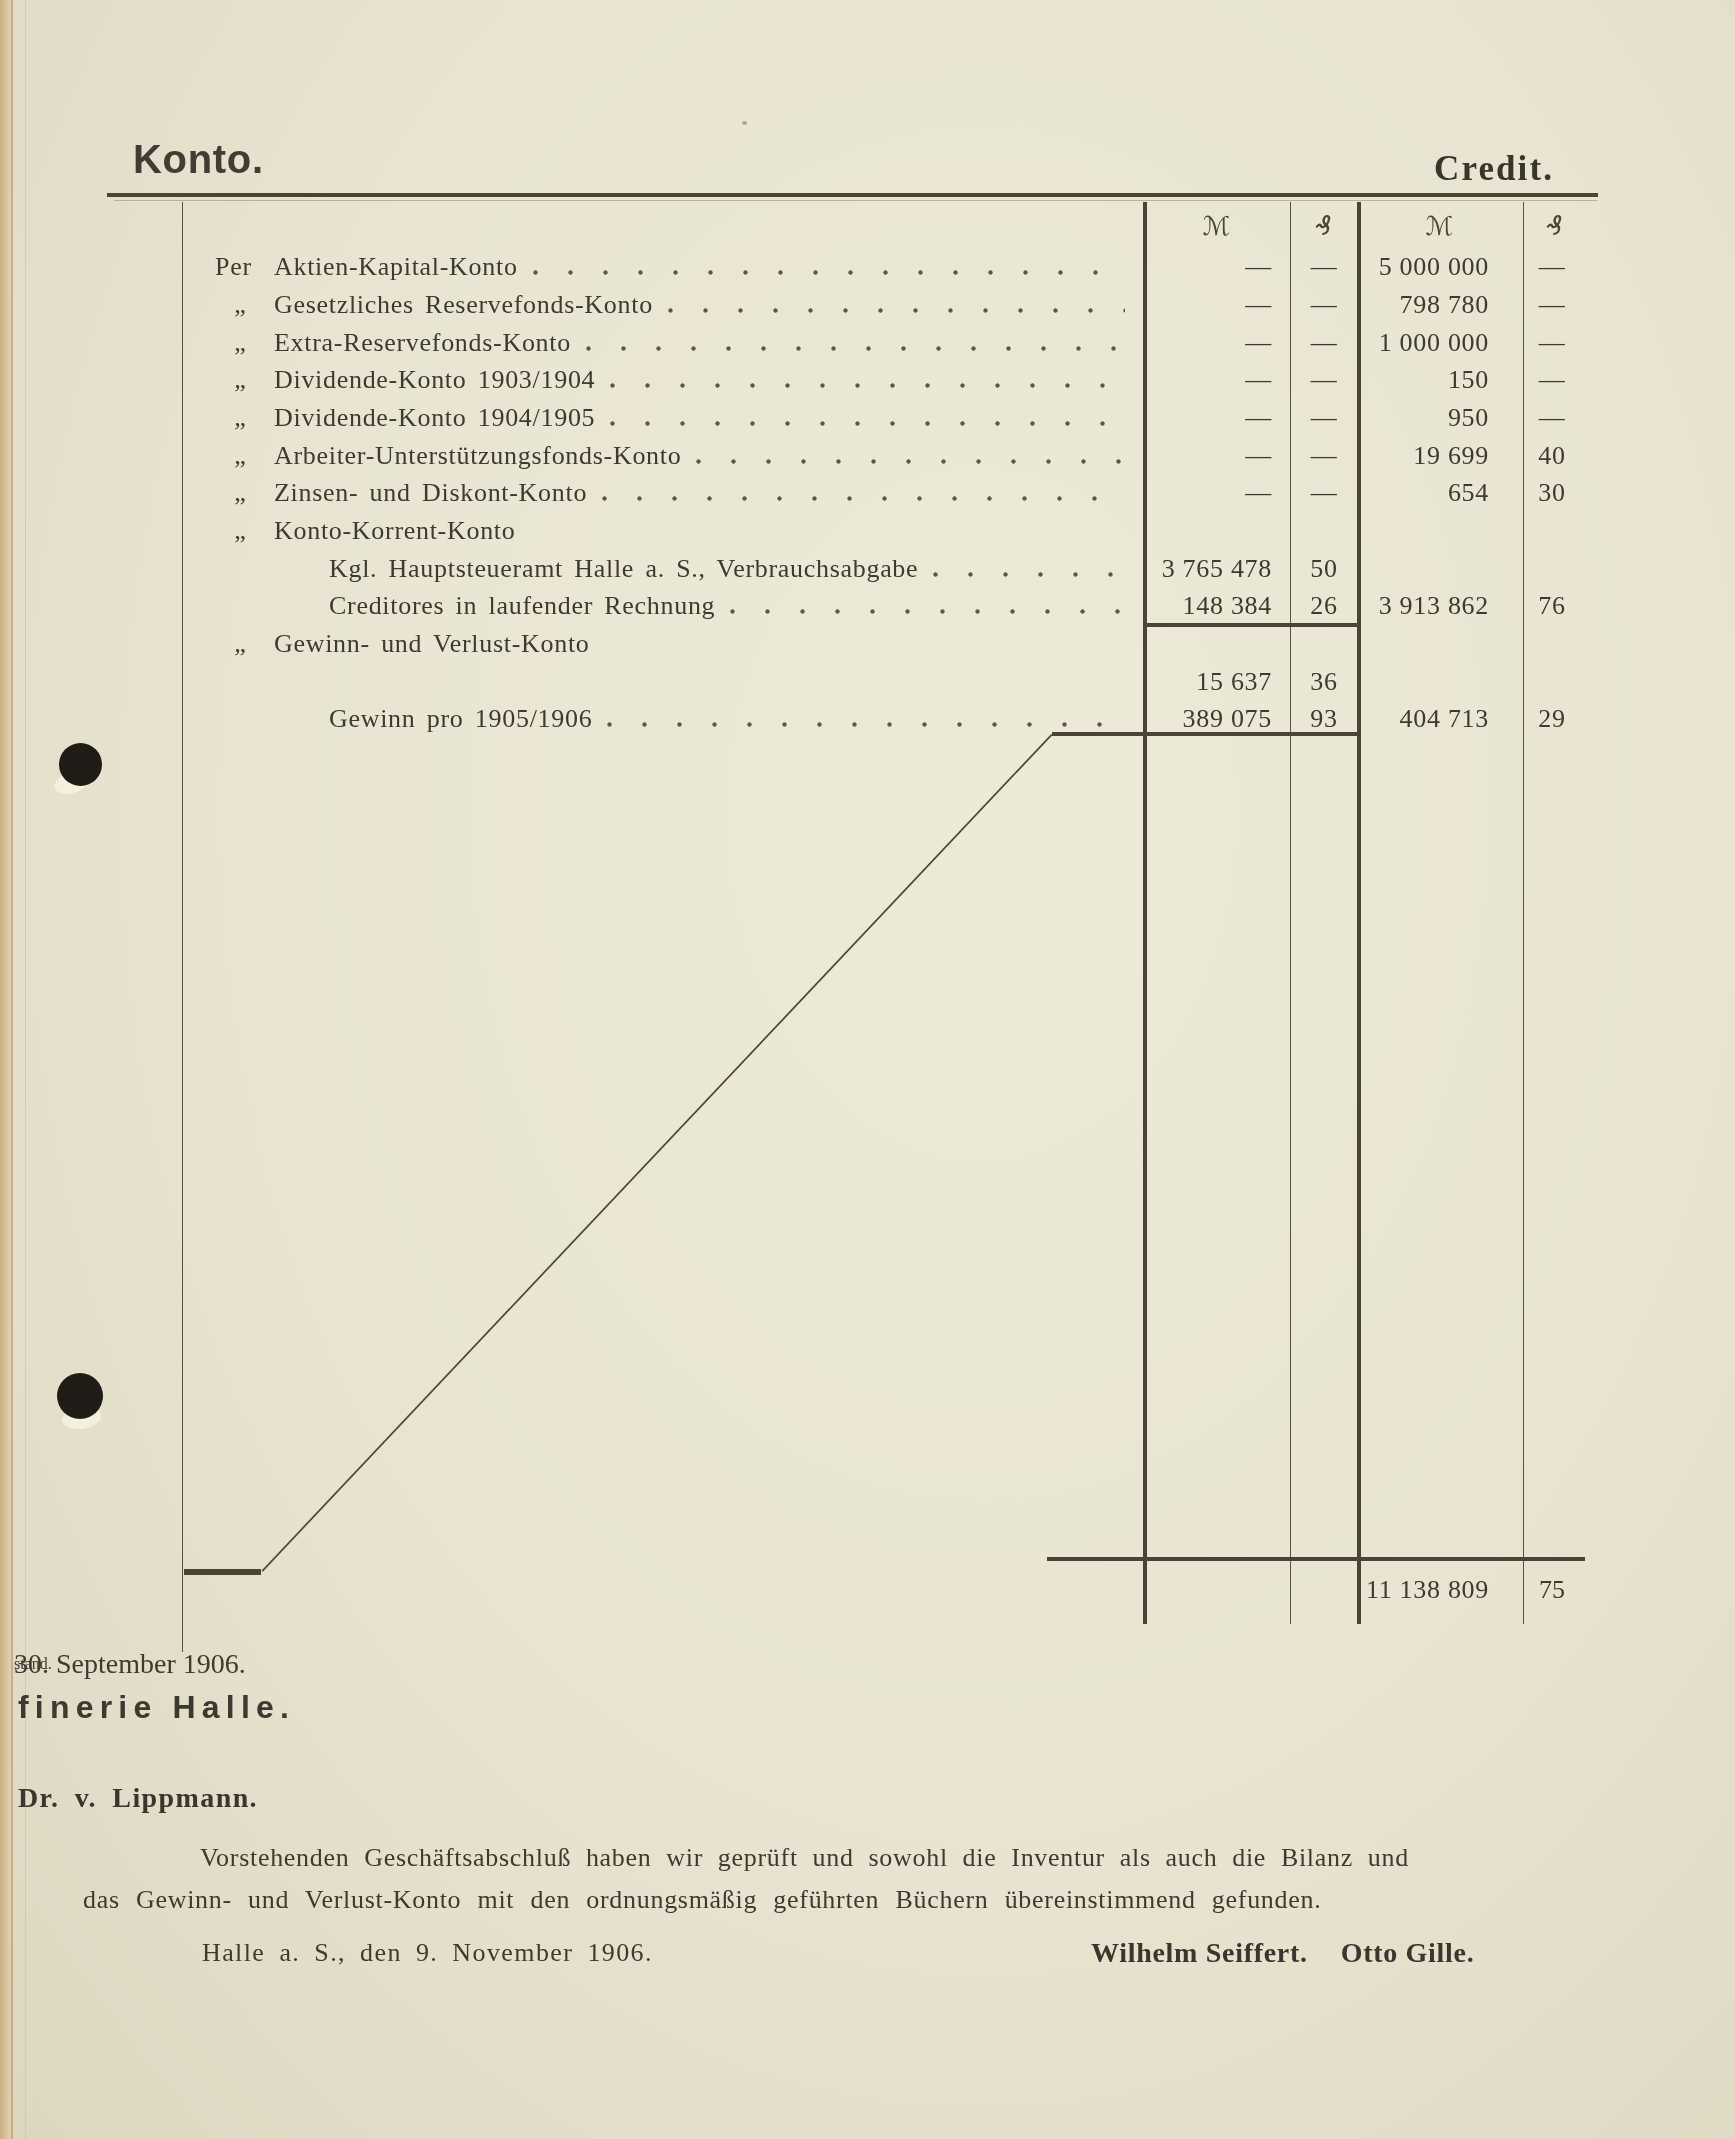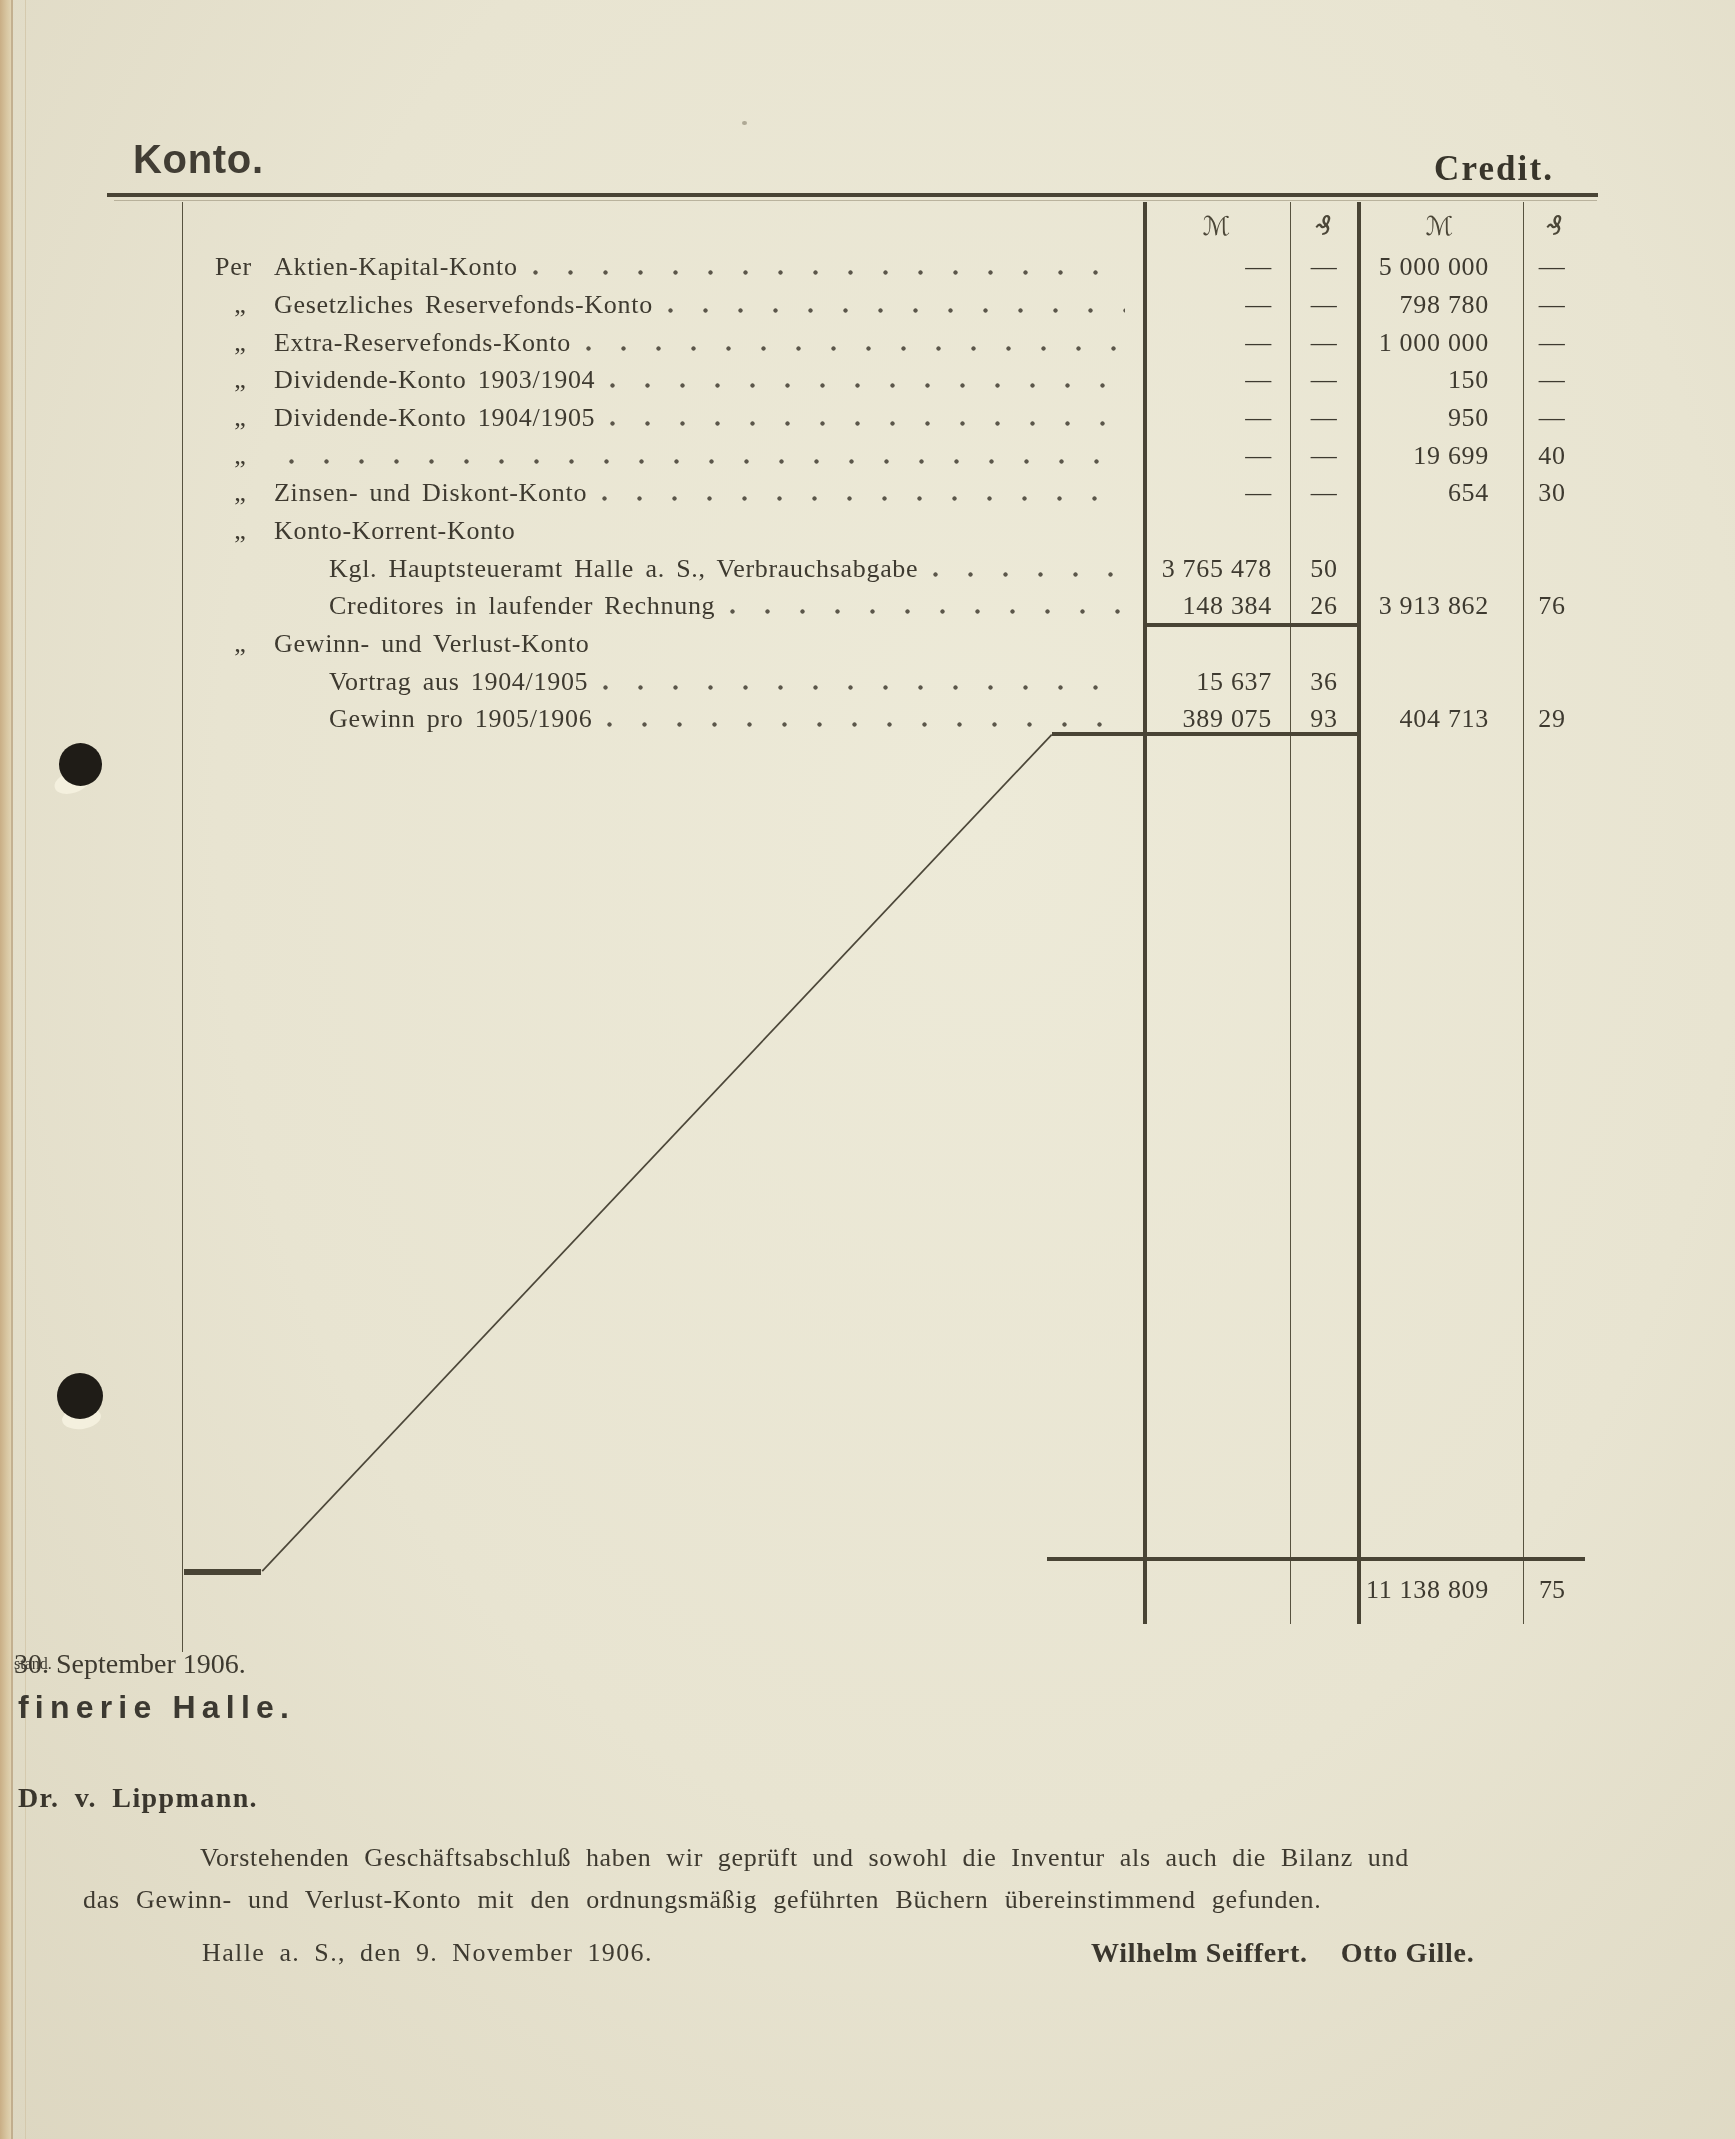--- a/index.html
+++ b/index.html
@@ -167,20 +167,21 @@
       <div class="leader"></div>
     </div>
     <div class="amt dm">—</div>
     <div class="amt dp">—</div>
     <div class="amt cm">950</div>
     <div class="amt cp">—</div>
   </div>
       <div class="trow" style="top: 436px;">
     <div class="desc">
       <span class="prefix q">„</span>
+      <span class="label">Arbeiter-Unterstützungsfonds-Konto</span>
       <div class="leader"></div>
     </div>
     <div class="amt dm">—</div>
     <div class="amt dp">—</div>
     <div class="amt cm">19 699</div>
     <div class="amt cp">40</div>
   </div>
       <div class="trow" style="top: 473px;">
     <div class="desc">
       <span class="prefix q">„</span>
@@ -230,25 +231,20 @@
       <span class="prefix q">„</span>
       <span class="label">Gewinn- und Verlust-Konto</span>
 
     </div>
     <div class="amt dm"></div>
     <div class="amt dp"></div>
     <div class="amt cm"></div>
     <div class="amt cp"></div>
   </div>
       <div class="trow" style="top: 662px;">
-    <div class="desc">
-      <span class="prefix"></span>
-      <span class="label sub">Vortrag aus 1904/1905</span>
-      <div class="leader"></div>
-    </div>
     <div class="amt dm">15 637</div>
     <div class="amt dp">36</div>
     <div class="amt cm"></div>
     <div class="amt cp"></div>
   </div>
       <div class="trow" style="top: 699px;">
     <div class="desc">
       <span class="prefix"></span>
       <span class="label sub">Gewinn pro 1905/1906</span>
       <div class="leader"></div>

